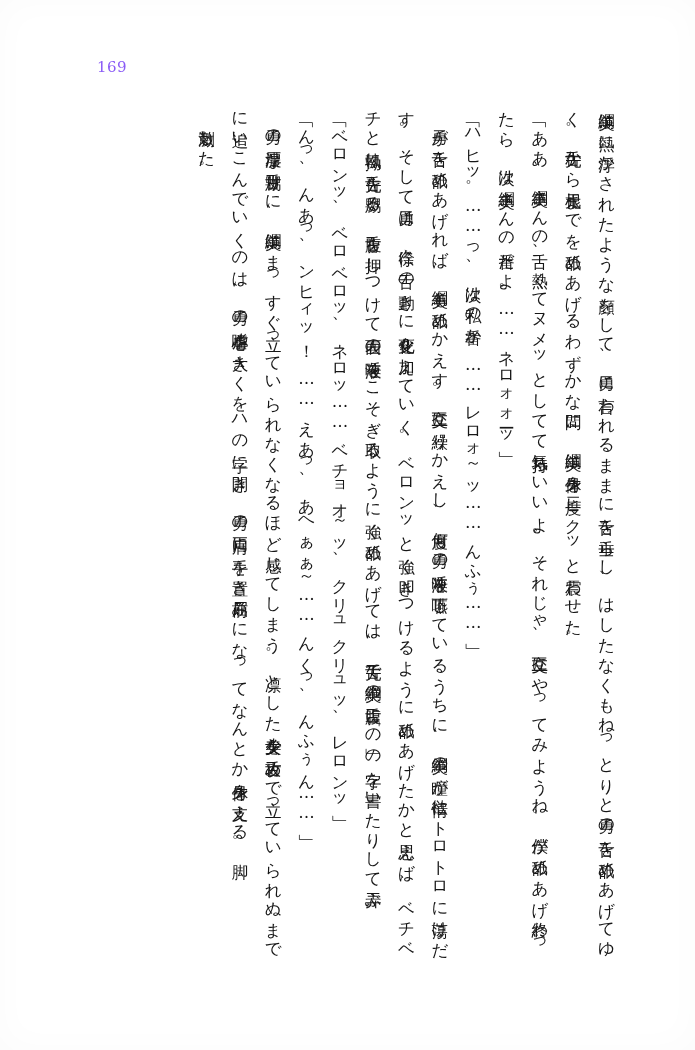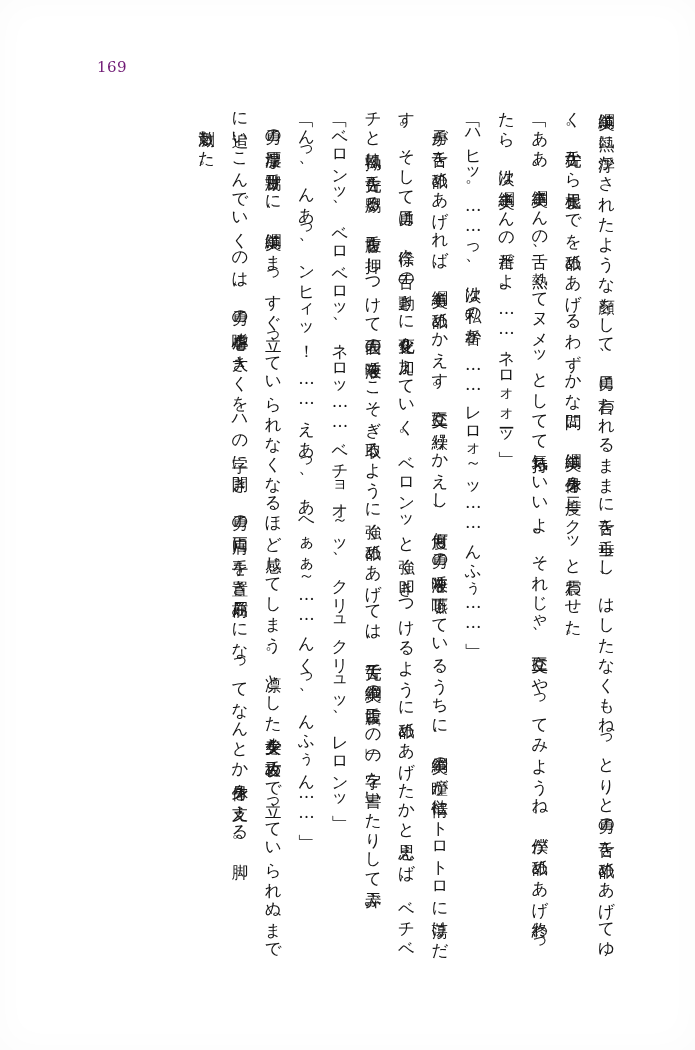--- a/index.html
+++ b/index.html
@@ -22,21 +22,21 @@
     background: #ffffff;
   }
 
   
   #page-number {
     position: absolute;
     left: 97px;
     top: 58px;
     font-size: 15px;
     letter-spacing: 0.5px;
-    color: #701a75;
+    color: #8b5cf6;
     font-family: "DejaVu Serif", "Liberation Serif", serif;
   }
 
   
   #text-body {
     position: absolute;
     right: 72px;
     top: 100px;
     height: 850px;
     width: 540px;

